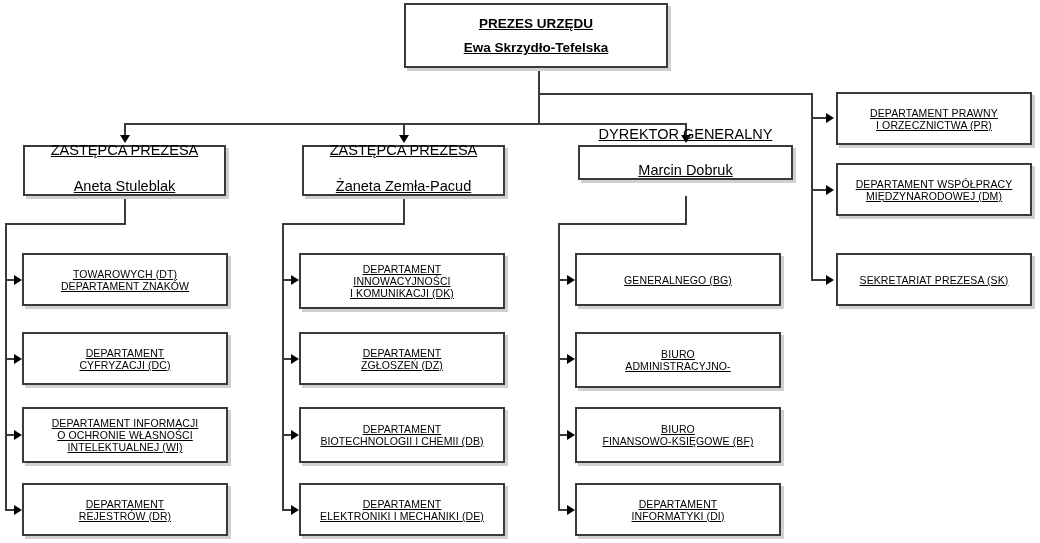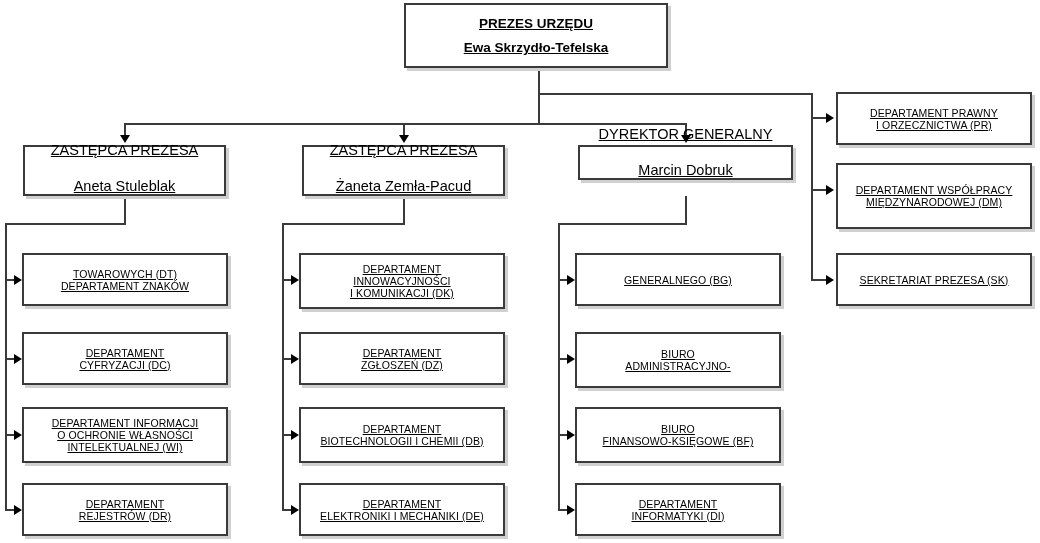--- a/index.html
+++ b/index.html
@@ -164,21 +164,21 @@
     </span>
   </div>
 
   <div class="node l3" style="left:836px; top:92px; width:196px; height:53px;justify-content:flex-end;">
     <span class="lines">
       <span class="ln">DEPARTAMENT PRAWNY</span>
       <span class="ln">I ORZECZNICTWA (PR)</span>
     </span>
   </div>
 
-  <div class="node l3" style="left:836px; top:163px; width:196px; height:66px;">
+  <div class="node l3" style="left:836px; top:163px; width:196px; height:53px;">
     <span class="lines">
       <span class="ln">DEPARTAMENT WSPÓŁPRACY</span>
       <span class="ln">MIĘDZYNARODOWEJ (DM)</span>
     </span>
   </div>
 
   <div class="node l3" style="left:836px; top:253px; width:196px; height:53px;">
     <span class="lines">
       <span class="ln">SEKRETARIAT PREZESA (SK)</span>
     </span>

